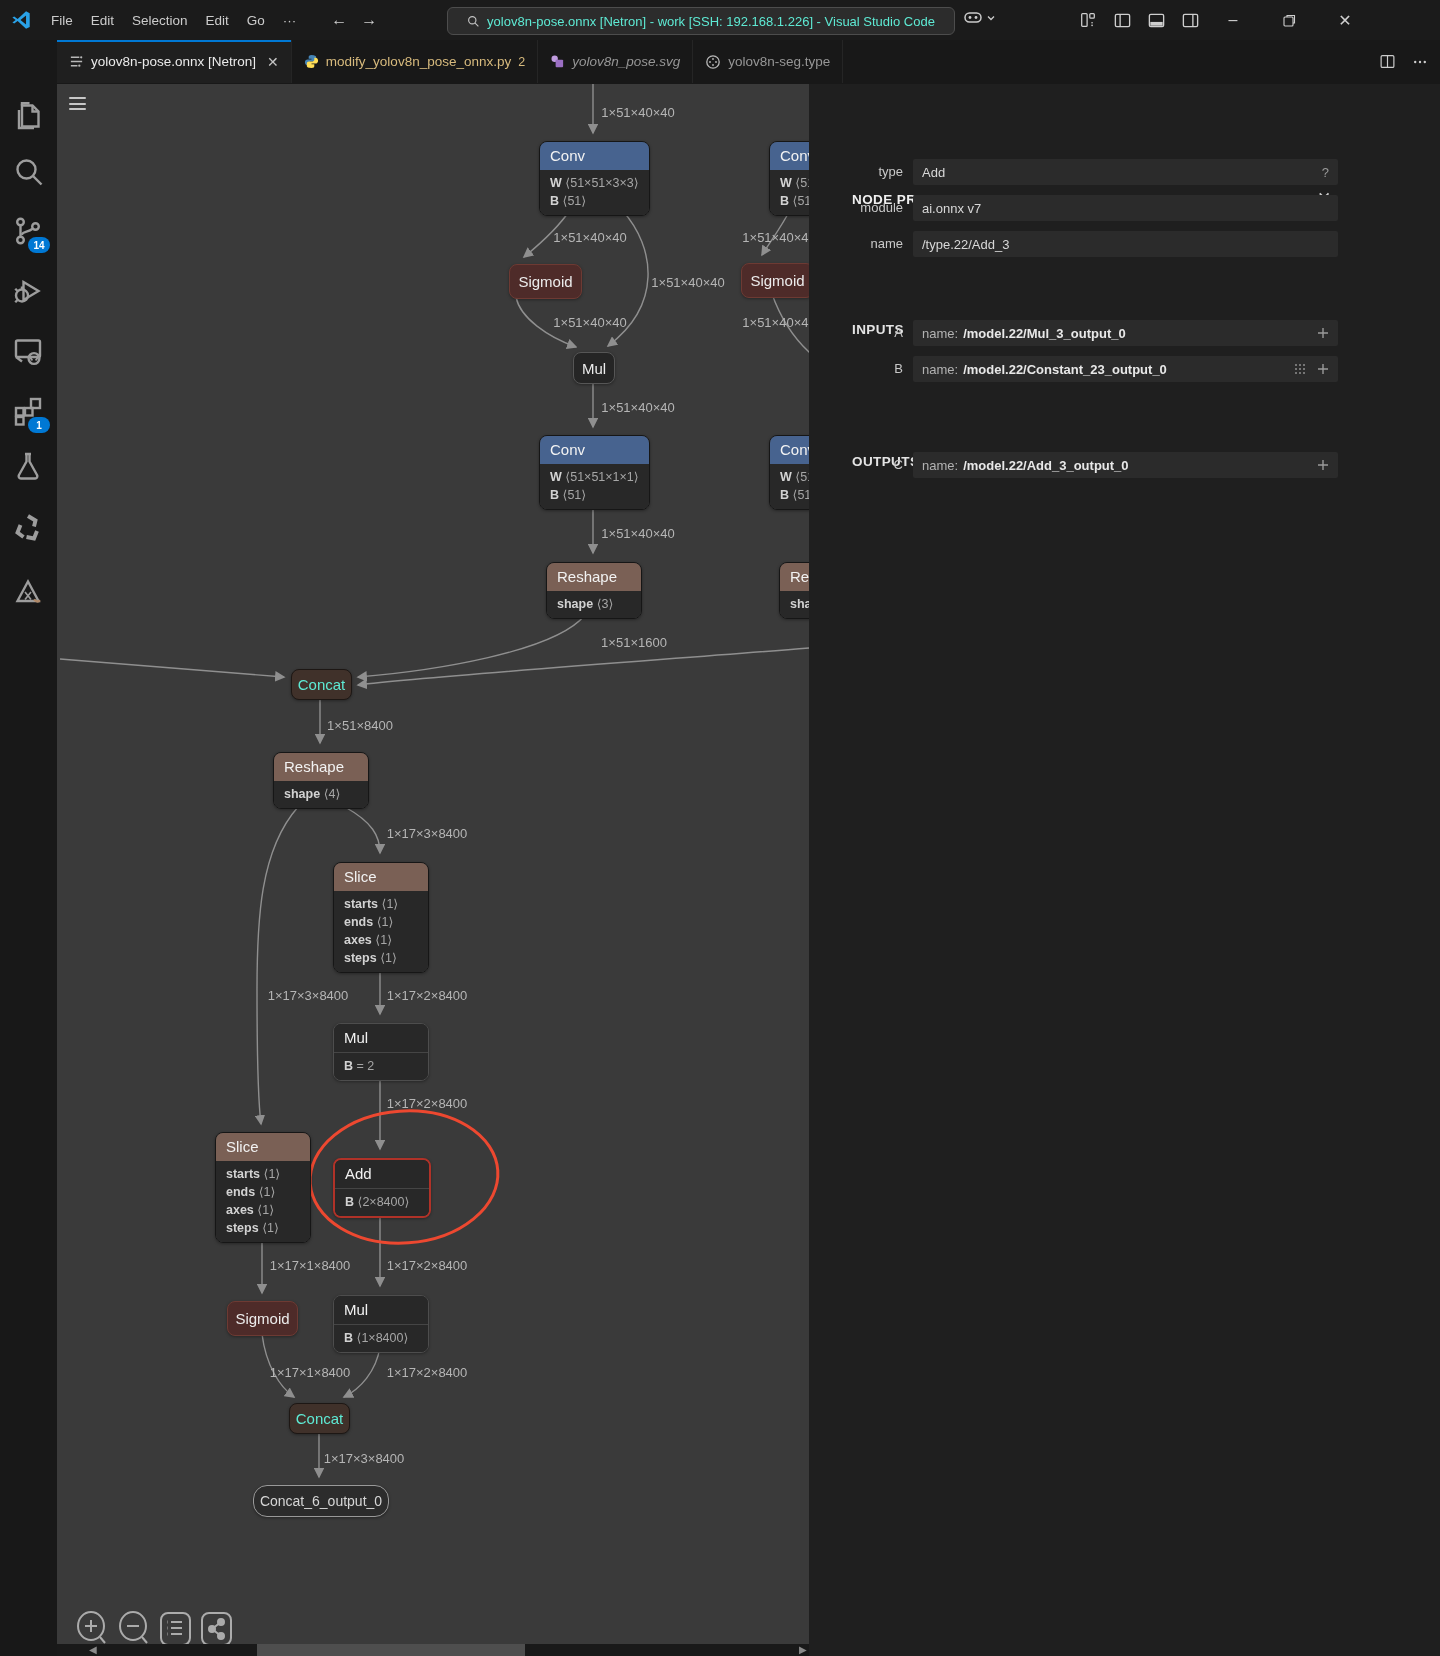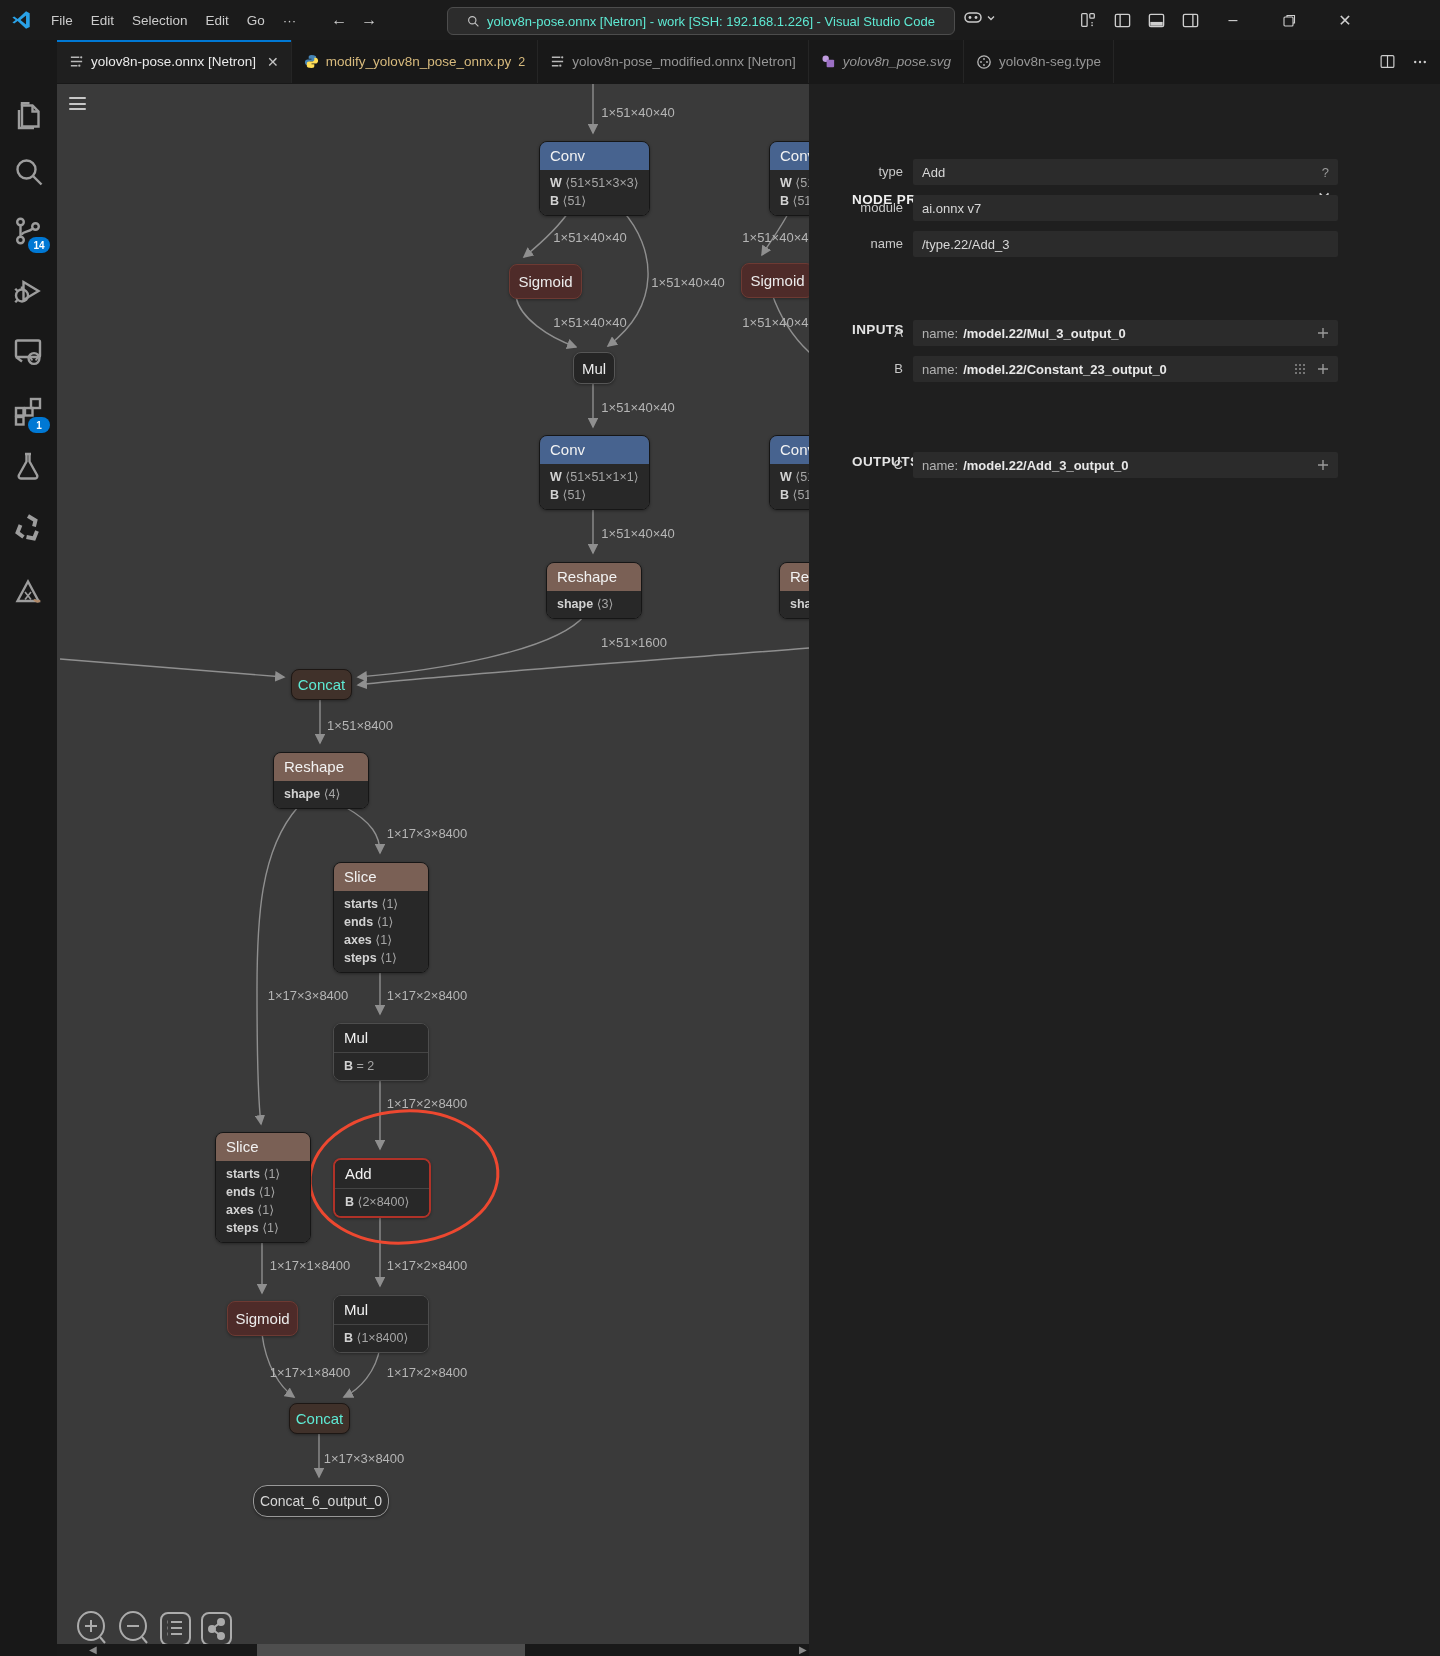--- a/index.html
+++ b/index.html
@@ -171,30 +171,20 @@
       </div>
       <div class="tab">
         <span class="tab-icon">
           <svg width="15" height="15" viewBox="0 0 16 16">
             <path d="M8 1C5.5 1 5 2.2 5 3.2V5h3v.8H3.8C2.2 5.8 1 6.8 1 8.8 1 10.8 2.2 12 3.8 12H5v-1.8C5 8.7 6.2 8 7.7 8h3C12 8 13 7.2 13 5.7V3.2C13 2.2 11.5 1 8 1z" fill="#4584b6"></path>
             <path d="M8 15c2.5 0 3-1.2 3-2.2V11H8v-.8h4.2c1.6 0 2.8-1 2.8-3 0-2-1.2-3.2-2.8-3.2H11v1.8C11 7.3 9.8 8 8.3 8h-3C4 8 3 8.8 3 10.3v2.5C3 13.8 4.5 15 8 15z" fill="#ffde57"></path>
           </svg>
         </span>
         <span class="tab-label modified">modify_yolov8n_pose_onnx.py</span>
         <span class="tab-suffix">2</span>
-      </div>
-      <div class="tab">
-        <span class="tab-icon">
-          <svg width="15" height="15" viewBox="0 0 16 16" stroke="#b8b8b8" stroke-width="1.6">
-            <path d="M2 3.5h9M2 8h12M2 12.5h7"></path>
-            <circle cx="13" cy="3.5" r="1.2" fill="#b8b8b8" stroke="none"></circle>
-            <circle cx="11" cy="12.5" r="1.2" fill="#b8b8b8" stroke="none"></circle>
-          </svg>
-        </span>
-        <span class="tab-label">yolov8n-pose_modified.onnx [Netron]</span>
       </div>
       <div class="tab">
         <span class="tab-icon">
           <svg width="15" height="15" viewBox="0 0 16 16">
             <circle cx="5" cy="5" r="3.4" fill="#c09cdf"></circle>
             <rect x="6" y="6" width="8" height="8" rx="1" fill="#9b6fc4"></rect>
           </svg>
         </span>
         <span class="tab-label preview">yolov8n_pose.svg</span>
       </div>

